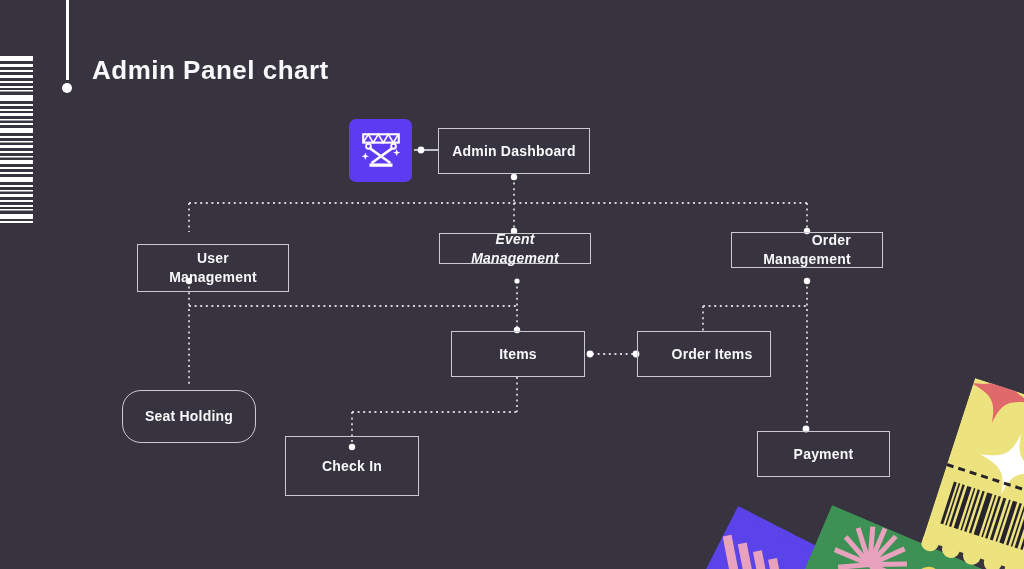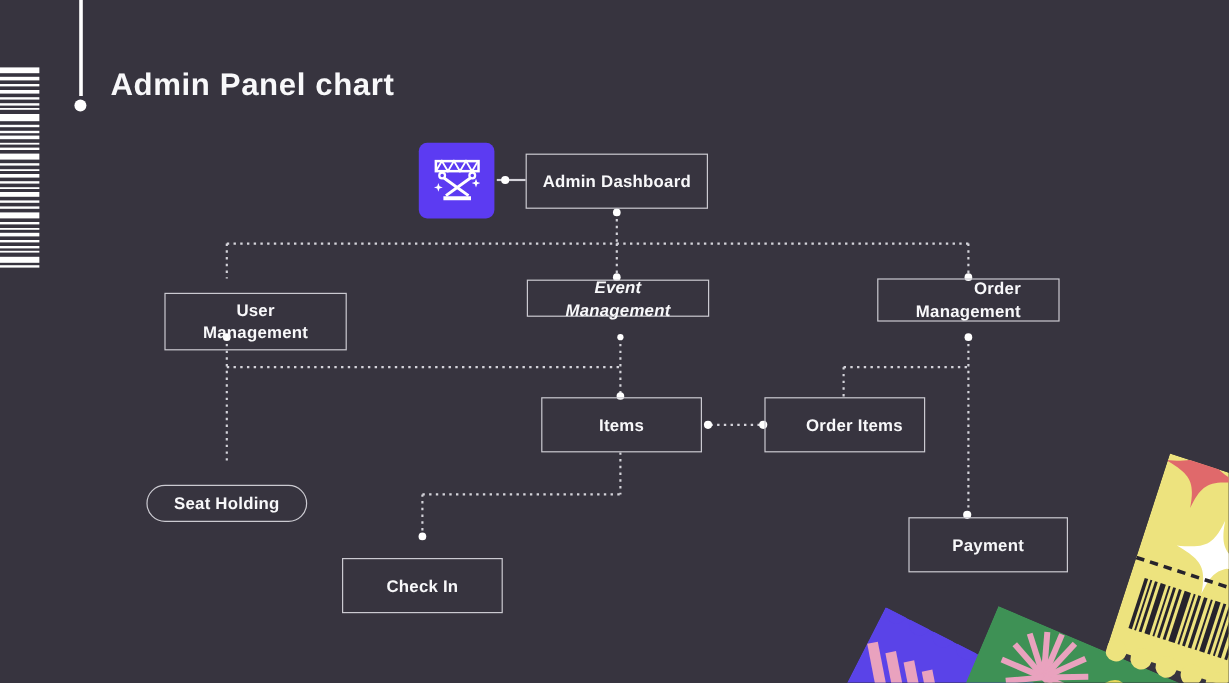--- a/index.html
+++ b/index.html
@@ -134,23 +134,23 @@
   <div class="node" style="left:439px;top:233px;width:152px;height:31px;font-style:italic;">Event
 Management</div>
 
   <div class="node" style="left:731px;top:232px;width:152px;height:36px;text-align:right;">Order
 Management</div>
 
   <div class="node" style="left:451px;top:331px;width:134px;height:46px;">Items</div>
 
   <div class="node" style="left:637px;top:331px;width:134px;height:46px;padding-left:16px;">Order Items</div>
 
-  <div class="node" style="left:122px;top:404px;width:134px;height:31px;border-radius:19px;">Seat Holding</div>
-
-  <div class="node" style="left:285px;top:465px;width:134px;height:46px;">Check In</div>
+  <div class="node" style="left:122px;top:390px;width:134px;height:53px;border-radius:19px;">Seat Holding</div>
+
+  <div class="node" style="left:285px;top:436px;width:134px;height:60px;">Check In</div>
 
   <div class="node" style="left:740px;top:431px;width:133px;height:46px;margin-left:17px;">Payment</div>
 
   <svg class="deco" style="left:738px;top:506px;transform:rotate(27deg);" width="155" height="130" viewBox="0 0 155 130">
     <rect x="0" y="0" width="155" height="130" fill="var(--ticket-purple)"></rect>
     <g fill="var(--ticket-purple)">
       <circle cx="10" cy="0" r="9"></circle>
         <circle cx="32" cy="0" r="9"></circle>
         <circle cx="54" cy="0" r="9"></circle>
       <circle cx="76" cy="0" r="9"></circle>

